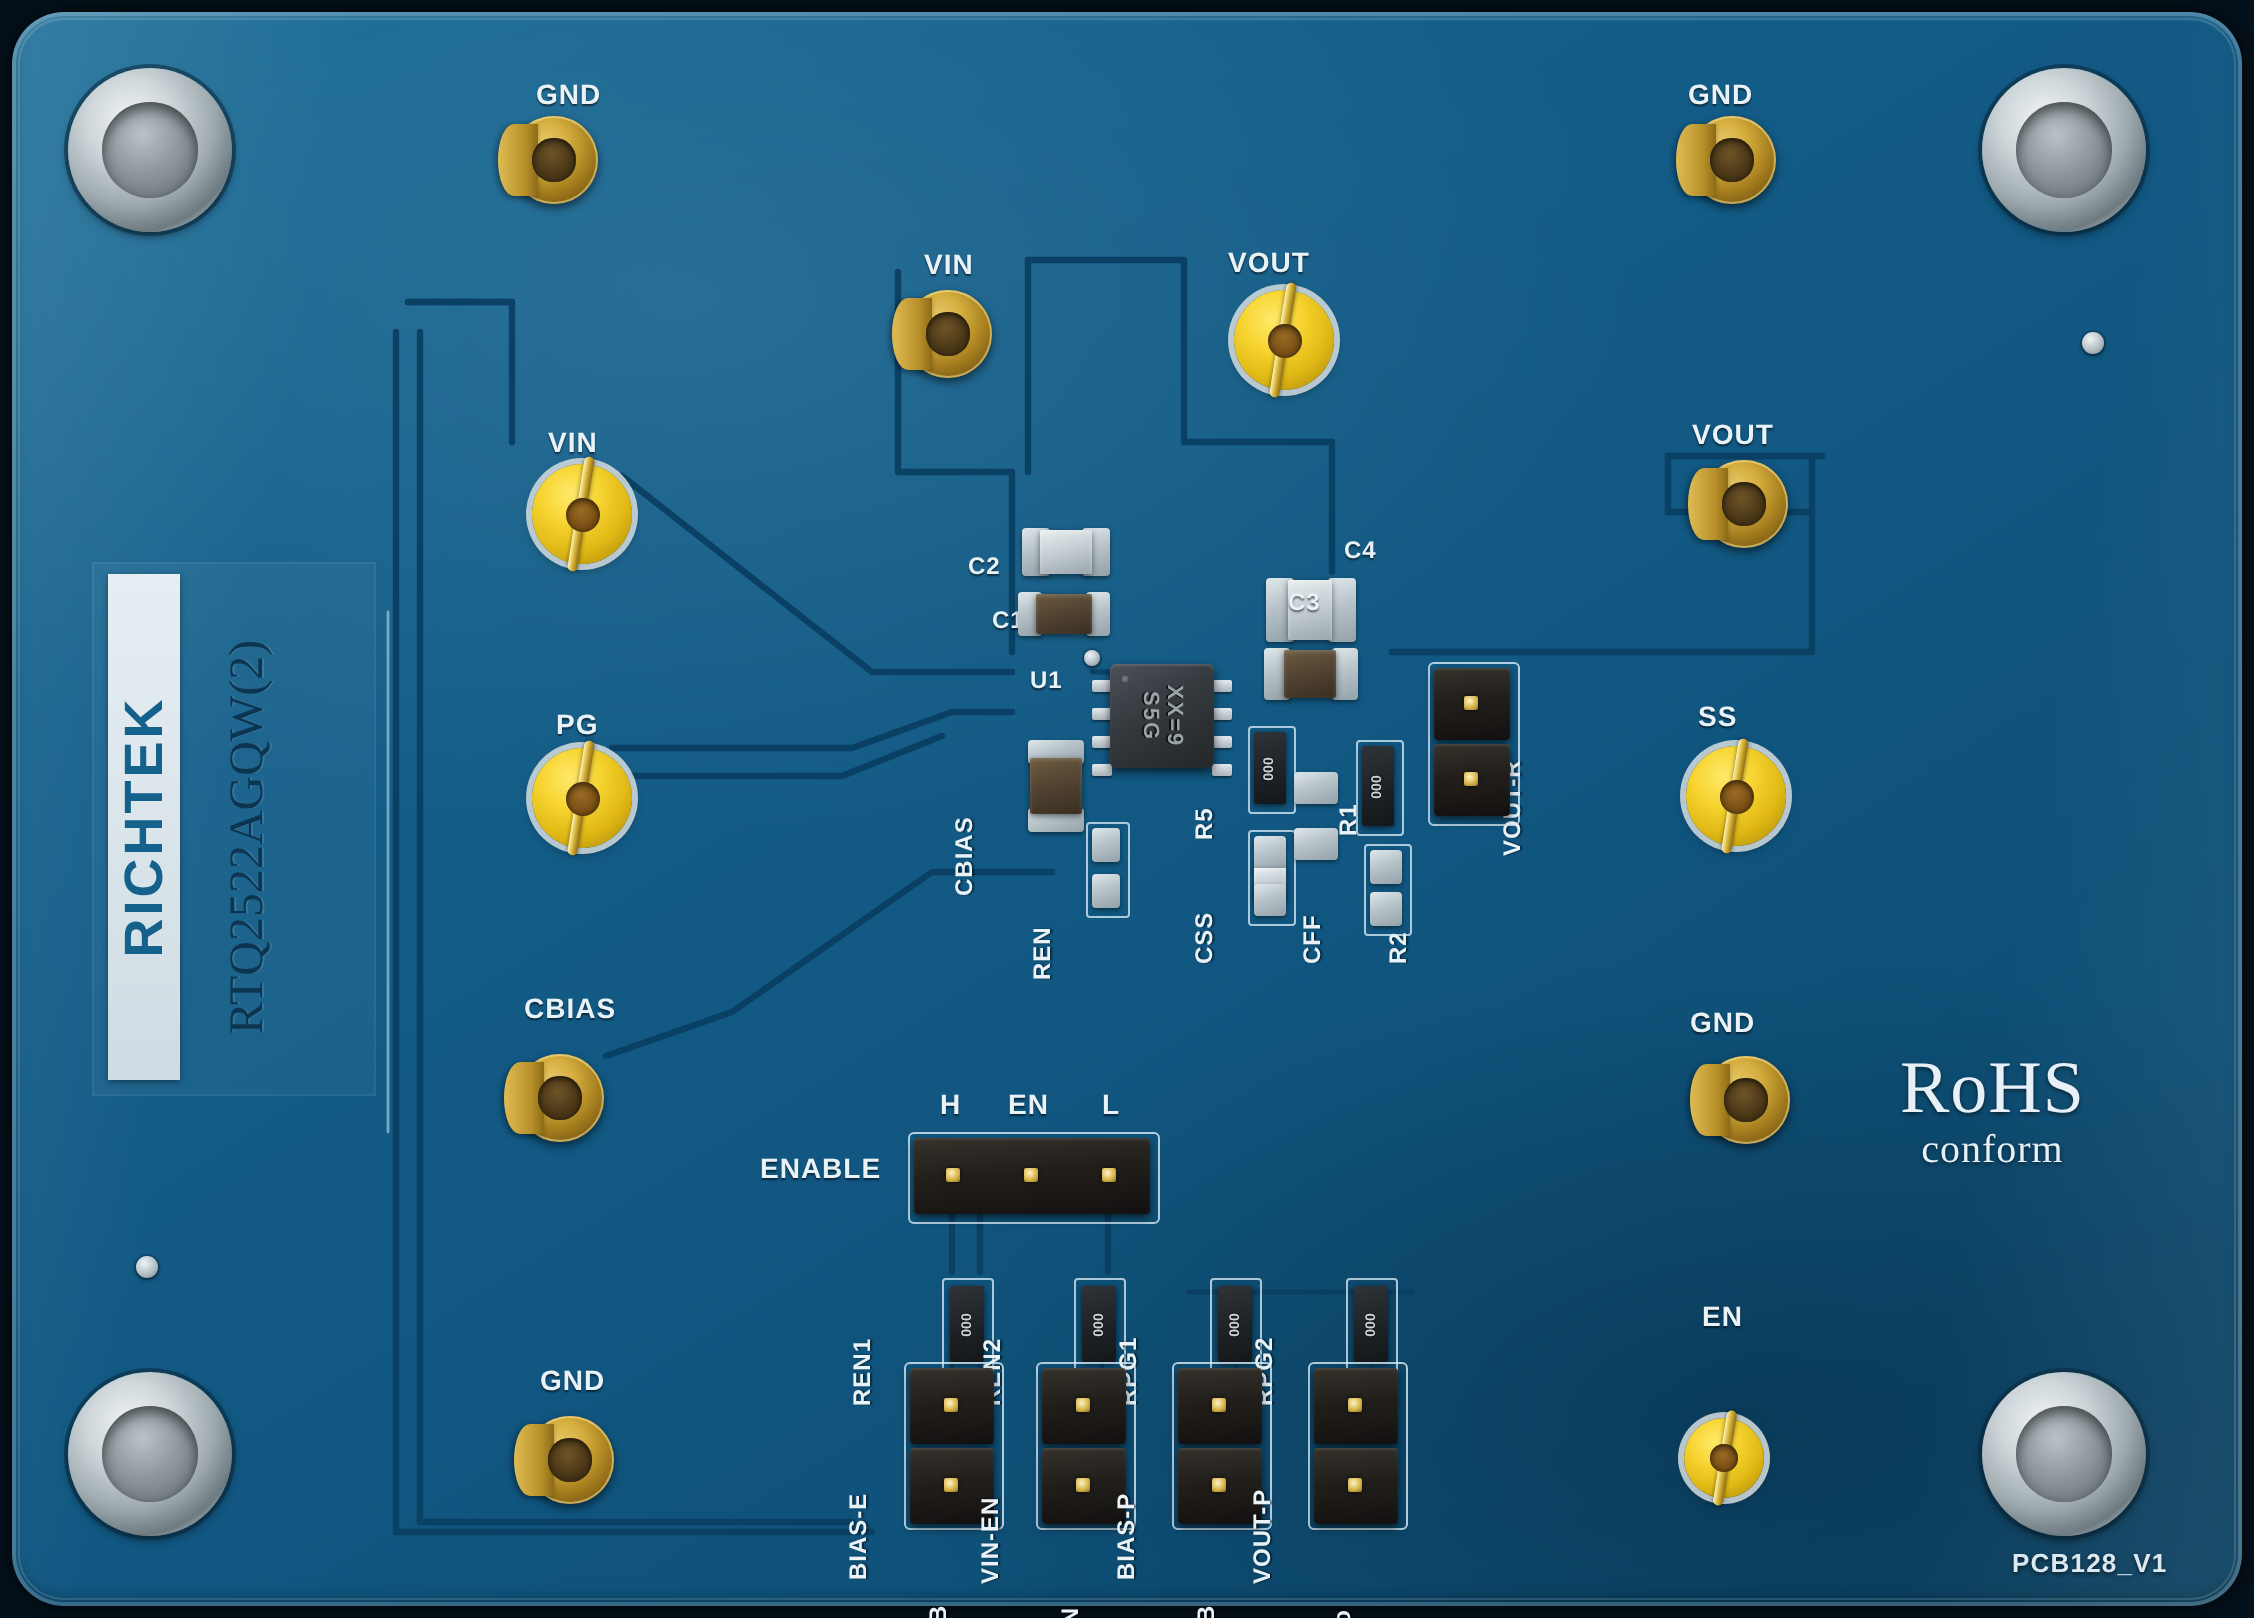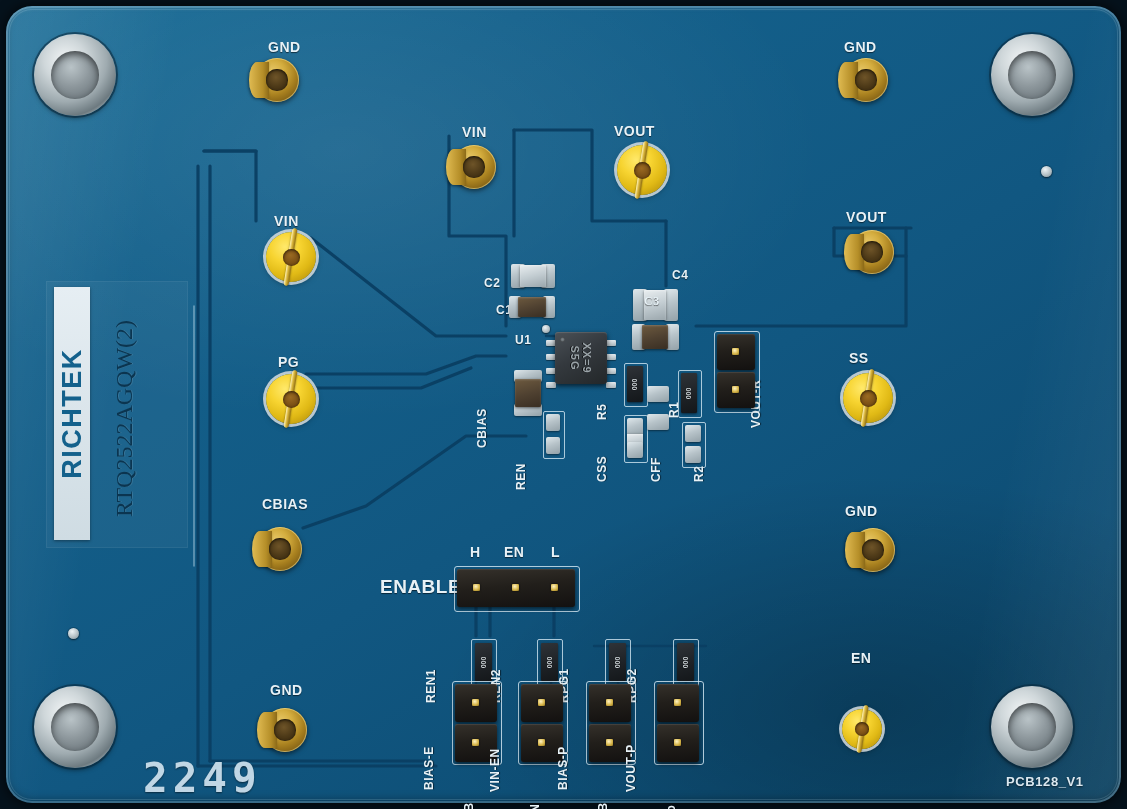--- a/index.html
+++ b/index.html
@@ -39,21 +39,21 @@
   }
 
   
   .silk{
     position:absolute;color:#e8f2f7;font-weight:bold;letter-spacing:.5px;
     text-shadow:0 1px 1px rgba(0,0,0,.55);white-space:nowrap;
     font-family:"Liberation Sans",sans-serif;
   }
   .silk.sm{font-size:12px}
   .silk.md{font-size:14px}
-  .silk.lg{font-size:19px}
+  .silk.lg{font-size:14px}
   .rot90{transform:rotate(-90deg);transform-origin:left bottom;}
   svg.tracelayer{position:absolute;left:0;top:0;width:1115px;height:797px;}
 
   
   .mhole{
     position:absolute;border-radius:50%;
     background:
       radial-gradient(circle at 38% 32%, #f2f5f6 0%, #cfd7da 28%, #9fabb0 55%, #6d7a80 74%, #cdd6da 88%, #e9eef0 100%);
     box-shadow:0 0 0 2px rgba(10,40,60,.55), 0 2px 5px rgba(0,0,0,.5);
   }
@@ -278,22 +278,25 @@
     <div class="via" style="left:62px;top:622px;"></div>
 
     <div class="faintbox" style="left:40px;top:275px;width:140px;height:265px;"></div>
     <div id="richtek-logo">
       <span>RICHTEK</span>
     </div>
     <div id="partno">
       <span>RTQ2522AGQW(2)</span>
     </div>
 
-
-    <div id="serial">2249</div>
+    <div id="rohs">
+      <div class="big">RoHS</div>
+      <div class="small">conform</div>
+    </div>
+
     <div id="pcbver">PCB128_V1</div>
 
     <div class="silk md" style="left:262px;top:33px;">GND</div>
     <div class="sma" style="left:249px;top:52px;"></div>
 
     <div class="silk md" style="left:838px;top:33px;">GND</div>
     <div class="sma" style="left:838px;top:52px;"></div>
 
     <div class="silk md" style="left:456px;top:118px;">VIN</div>
     <div class="sma" style="left:446px;top:139px;"></div>
@@ -363,21 +366,21 @@
     <div class="silk sm" style="left:490px;top:297px;">C1</div>
     <div class="pad" style="left:503px;top:290px;width:12px;height:22px;border-radius:2px;"></div>
     <div class="pad" style="left:537px;top:290px;width:12px;height:22px;border-radius:2px;"></div>
     <div class="cap" style="left:512px;top:291px;width:28px;height:20px;border-radius:1px;"></div>
 
     <div class="silk sm" style="left:666px;top:262px;">C4</div>
     <div class="pad" style="left:627px;top:283px;width:14px;height:32px;border-radius:2px;"></div>
     <div class="pad" style="left:658px;top:283px;width:14px;height:32px;border-radius:2px;"></div>
     <div class="capw" style="left:638px;top:284px;width:22px;height:30px;border-radius:1px;"></div>
 
-    <div class="silk sm" style="left:638px;top:288px;font-family:Liberation Serif, serif;">C3</div>
+    <div class="silk sm" style="left:638px;top:288px;">C3</div>
     <div class="pad" style="left:626px;top:318px;width:13px;height:26px;border-radius:2px;"></div>
     <div class="pad" style="left:660px;top:318px;width:13px;height:26px;border-radius:2px;"></div>
     <div class="cap" style="left:636px;top:319px;width:26px;height:24px;border-radius:1px;"></div>
 
     <div class="silk sm rot90" style="left:483px;top:428px;">CBIAS</div>
     <div class="pad" style="left:508px;top:364px;width:28px;height:12px;border-radius:2px;"></div>
     <div class="pad" style="left:508px;top:398px;width:28px;height:12px;border-radius:2px;"></div>
     <div class="cap" style="left:509px;top:373px;width:26px;height:28px;border-radius:1px;"></div>
 
     <div class="silk sm rot90" style="left:522px;top:470px;">REN</div>

